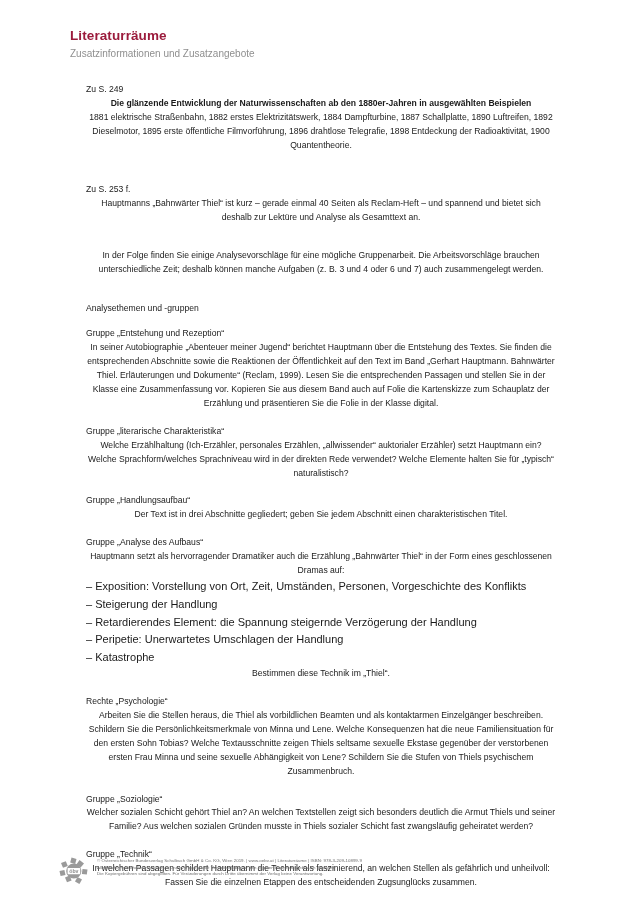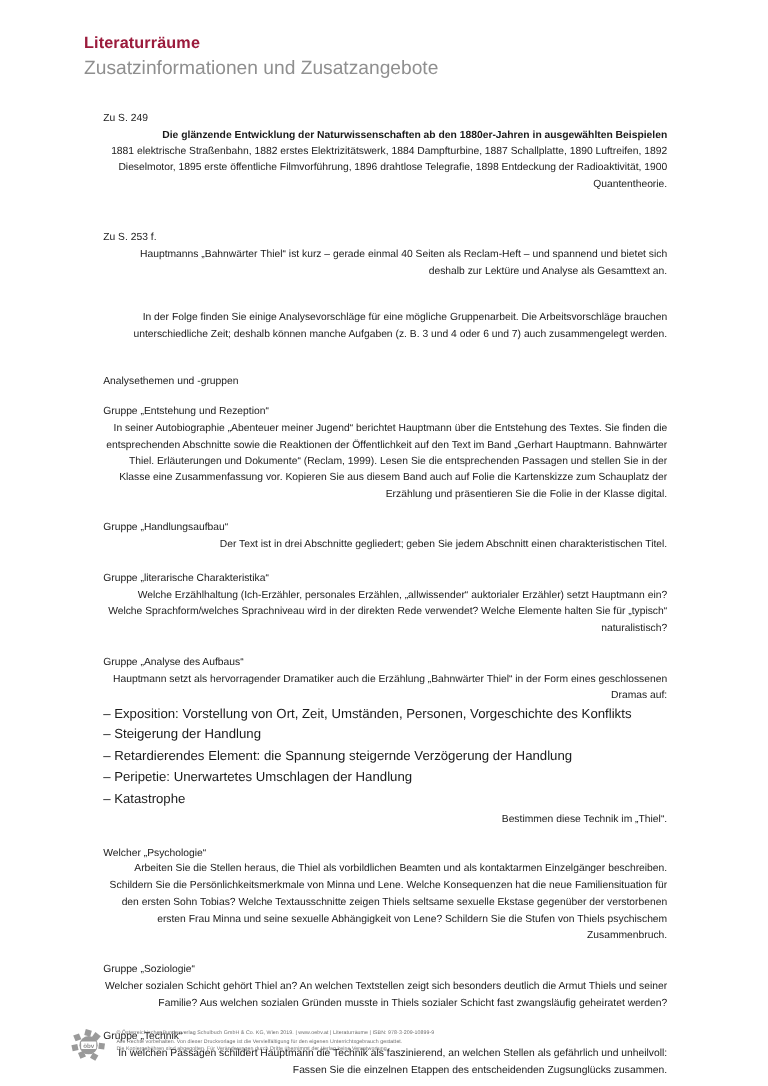--- a/index.html
+++ b/index.html
@@ -25,21 +25,21 @@
   
   .doc-title {
     font-size: 13.5px;
     font-weight: bold;
     color: #9b1b3c;
     letter-spacing: 0.1px;
     margin: 0 0 2px 0;
     line-height: 1.25;
   }
   .doc-subtitle {
-    font-size: 16px;
+    font-size: 10px;
     color: #8f8f8f;
     line-height: 1.42;
     margin: 0;
   }
   .header-block {
     margin-bottom: 22px;
   }
   
   .content {
     margin-left: 16px;
@@ -52,21 +52,21 @@
   .lbl {
     font-size: 8.6px;
     font-weight: normal;
     line-height: 1.62;
     margin: 0;
   }
   .para {
     font-size: 8.6px;
     line-height: 1.62;
     margin: 0;
-    text-align: right;
+    text-align: center;
   }
   .para.bold { font-weight: bold; }
   .spacer-sm { height: 11px; }
   .spacer-md { height: 16px; }
   .list-line {
     font-size: 11px;
     line-height: 1.62;
     margin: 0;
   }
   
@@ -137,42 +137,42 @@
     </div>
 
     <div class="spacer-sm"></div>
 
     <div class="sec">
       <p class="lbl">Gruppe „Entstehung und Rezeption“</p>
       <p class="para">In seiner Autobiographie „Abenteuer meiner Jugend“ berichtet Hauptmann über die Entstehung des Textes. Sie finden die entsprechenden Abschnitte sowie die Reaktionen der Öffentlichkeit auf den Text im Band „Gerhart Hauptmann. Bahnwärter Thiel. Erläuterungen und Dokumente“ (Reclam, 1999). Lesen Sie die entsprechenden Passagen und stellen Sie in der Klasse eine Zusammenfassung vor. Kopieren Sie aus diesem Band auch auf Folie die Kartenskizze zum Schauplatz der Erzählung und präsentieren Sie die Folie in der Klasse digital.</p>
     </div>
 
     <div class="sec">
+      <p class="lbl">Gruppe „literarische Charakteristika“</p>
+      <p class="para">Welche Erzählhaltung (Ich-Erzähler, personales Erzählen, „allwissender“ auktorialer Erzähler) setzt Hauptmann ein? Welche Sprachform/welches Sprachniveau wird in der direkten Rede verwendet? Welche Elemente halten Sie für „typisch“ naturalistisch?</p>
+    </div>
+
+    <div class="sec">
       <p class="lbl">Gruppe „Handlungsaufbau“</p>
       <p class="para">Der Text ist in drei Abschnitte gegliedert; geben Sie jedem Abschnitt einen charakteristischen Titel.</p>
-    </div>
-
-    <div class="sec">
-      <p class="lbl">Gruppe „literarische Charakteristika“</p>
-      <p class="para">Welche Erzählhaltung (Ich-Erzähler, personales Erzählen, „allwissender“ auktorialer Erzähler) setzt Hauptmann ein? Welche Sprachform/welches Sprachniveau wird in der direkten Rede verwendet? Welche Elemente halten Sie für „typisch“ naturalistisch?</p>
     </div>
 
     <div class="sec">
       <p class="lbl">Gruppe „Analyse des Aufbaus“</p>
       <p class="para">Hauptmann setzt als hervorragender Dramatiker auch die Erzählung „Bahnwärter Thiel“ in der Form eines geschlossenen Dramas auf:</p>
       <p class="list-line">– Exposition: Vorstellung von Ort, Zeit, Umständen, Personen, Vorgeschichte des Konflikts</p>
       <p class="list-line">– Steigerung der Handlung</p>
       <p class="list-line">– Retardierendes Element: die Spannung steigernde Verzögerung der Handlung</p>
       <p class="list-line">– Peripetie: Unerwartetes Umschlagen der Handlung</p>
       <p class="list-line">– Katastrophe</p>
       <p class="para">Bestimmen diese Technik im „Thiel“.</p>
     </div>
 
     <div class="sec">
-      <p class="lbl">Welcher „Psychologie“</p>
+      <p class="lbl">Rechte „Psychologie“</p>
       <p class="para">Arbeiten Sie die Stellen heraus, die Thiel als vorbildlichen Beamten und als kontaktarmen Einzelgänger beschreiben. Schildern Sie die Persönlichkeitsmerkmale von Minna und Lene. Welche Konsequenzen hat die neue Familiensituation für den ersten Sohn Tobias? Welche Textausschnitte zeigen Thiels seltsame sexuelle Ekstase gegenüber der verstorbenen ersten Frau Minna und seine sexuelle Abhängigkeit von Lene? Schildern Sie die Stufen von Thiels psychischem Zusammenbruch.</p>
     </div>
 
     <div class="sec">
       <p class="lbl">Gruppe „Soziologie“</p>
       <p class="para">Welcher sozialen Schicht gehört Thiel an? An welchen Textstellen zeigt sich besonders deutlich die Armut Thiels und seiner Familie? Aus welchen sozialen Gründen musste in Thiels sozialer Schicht fast zwangsläufig geheiratet werden?</p>
     </div>
 
     <div class="sec">
       <p class="lbl">Gruppe „Technik“</p>

